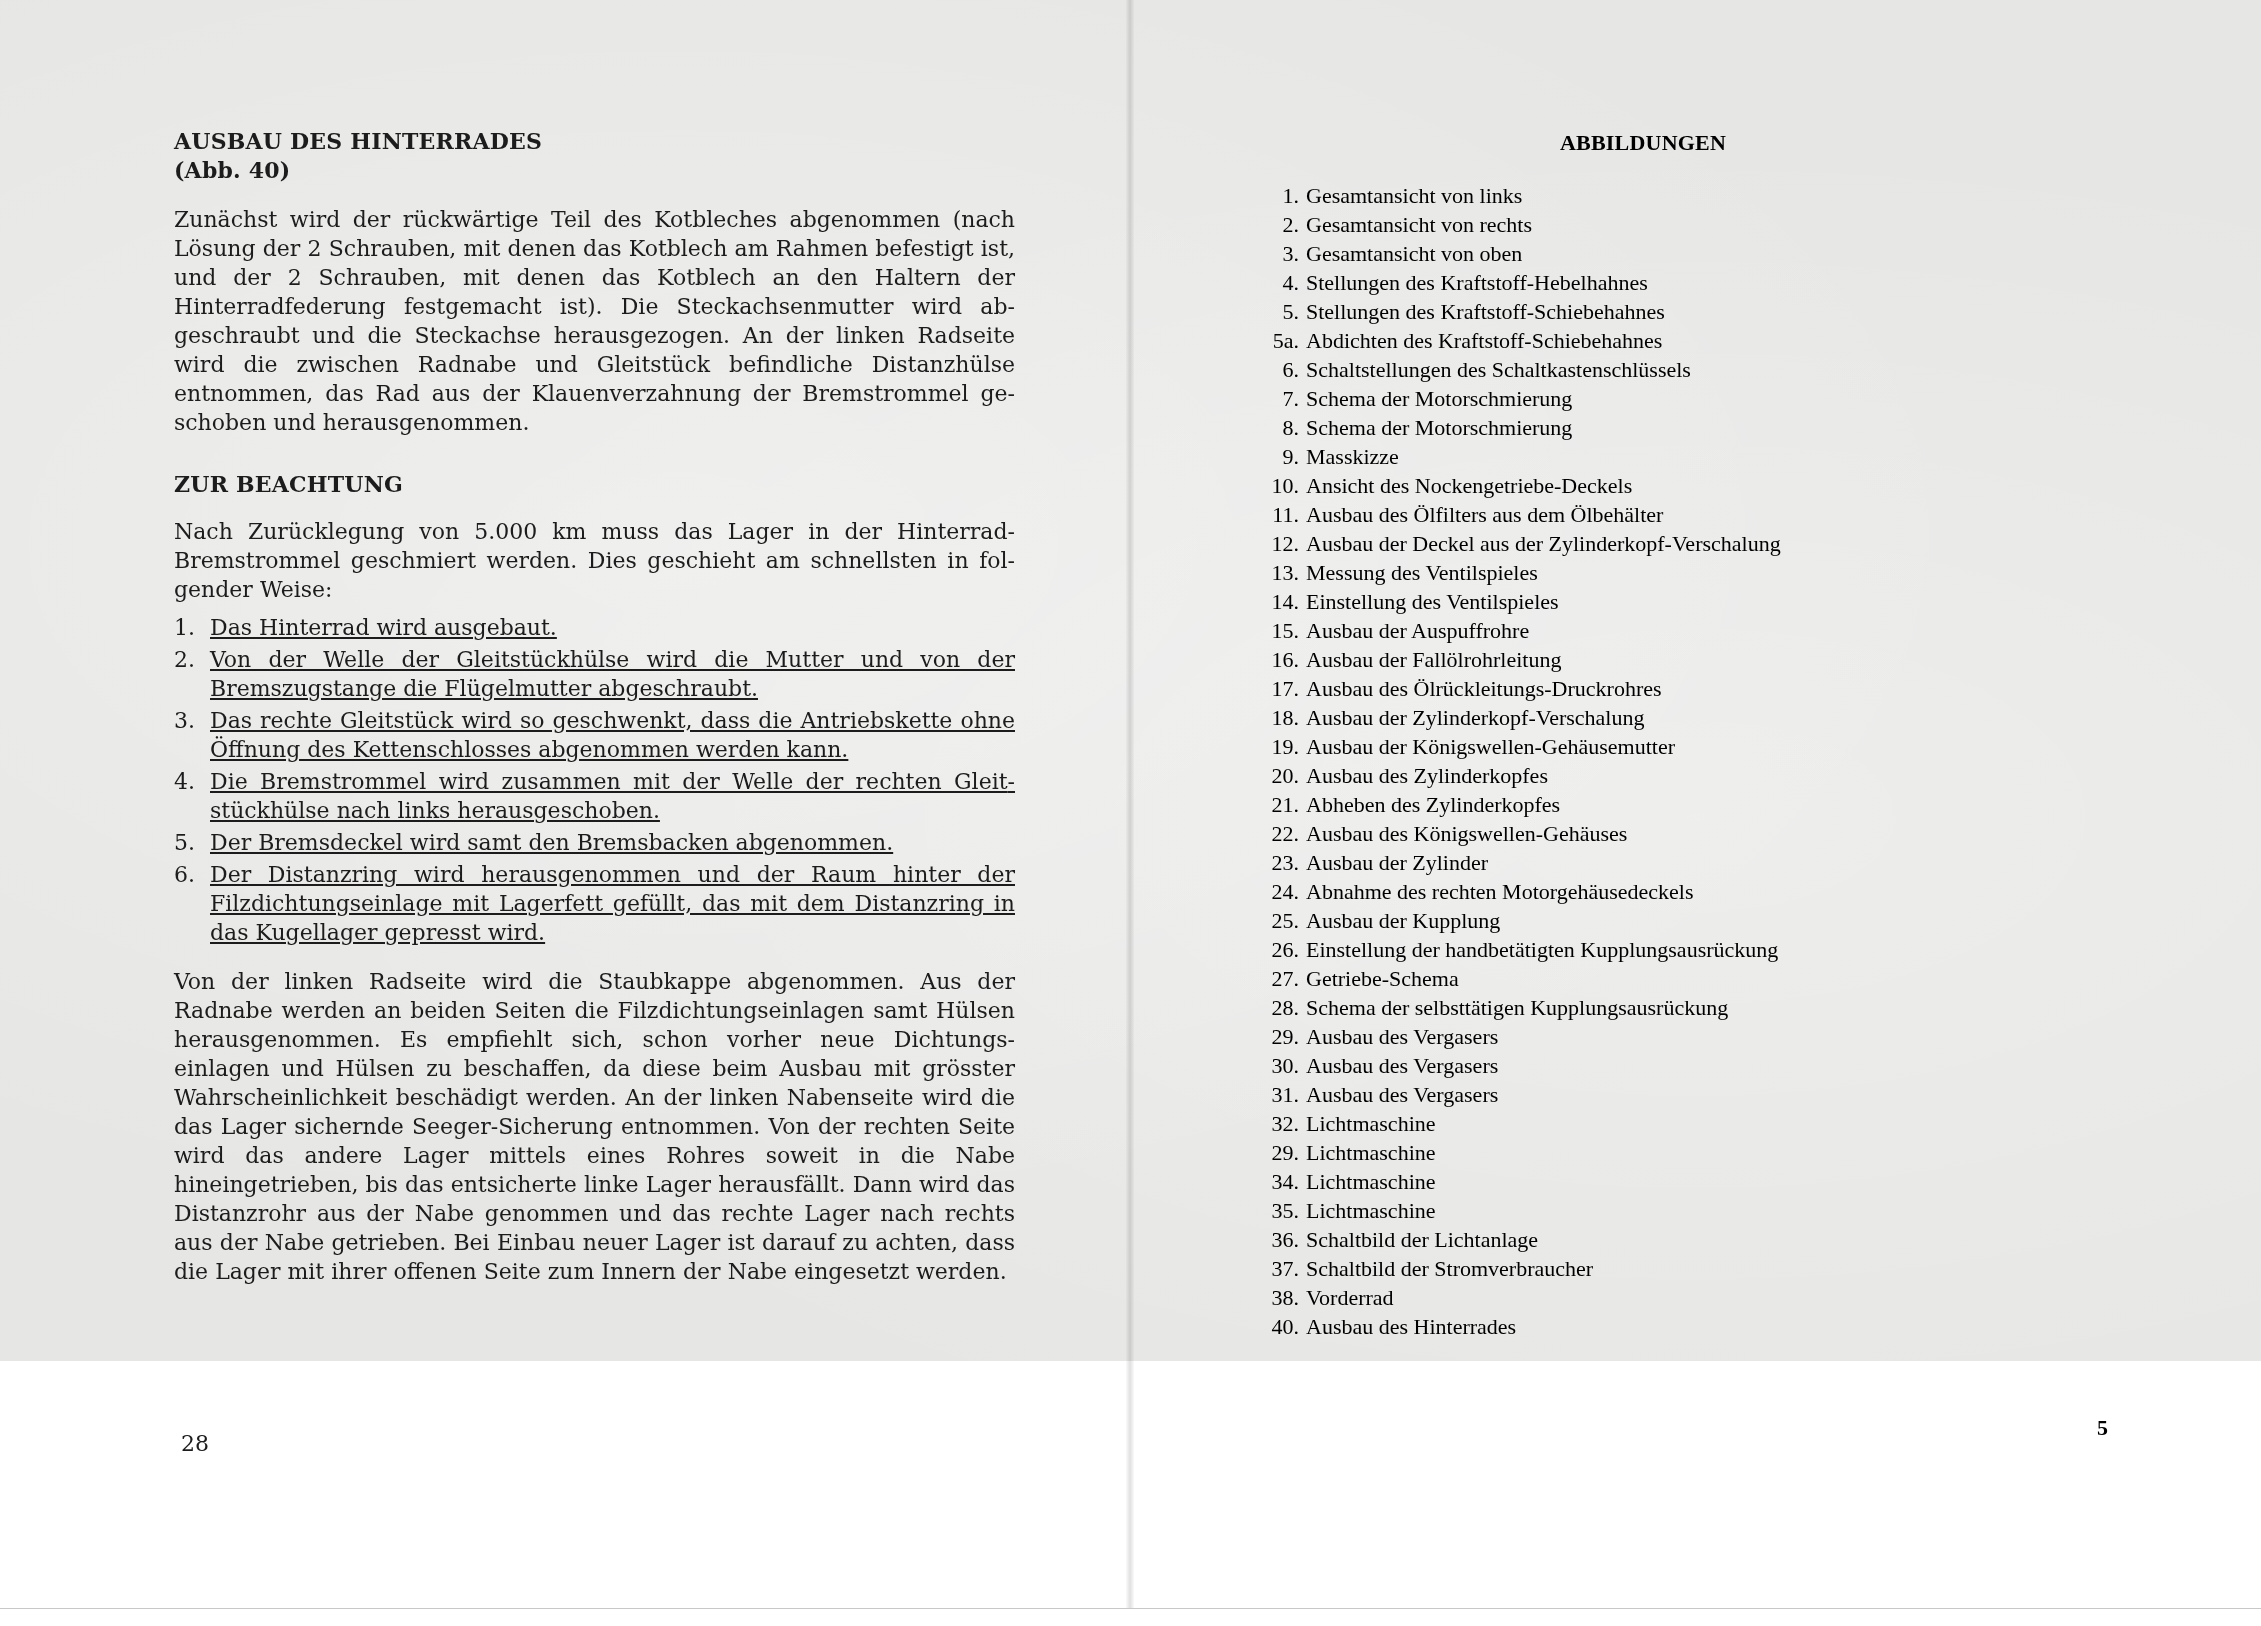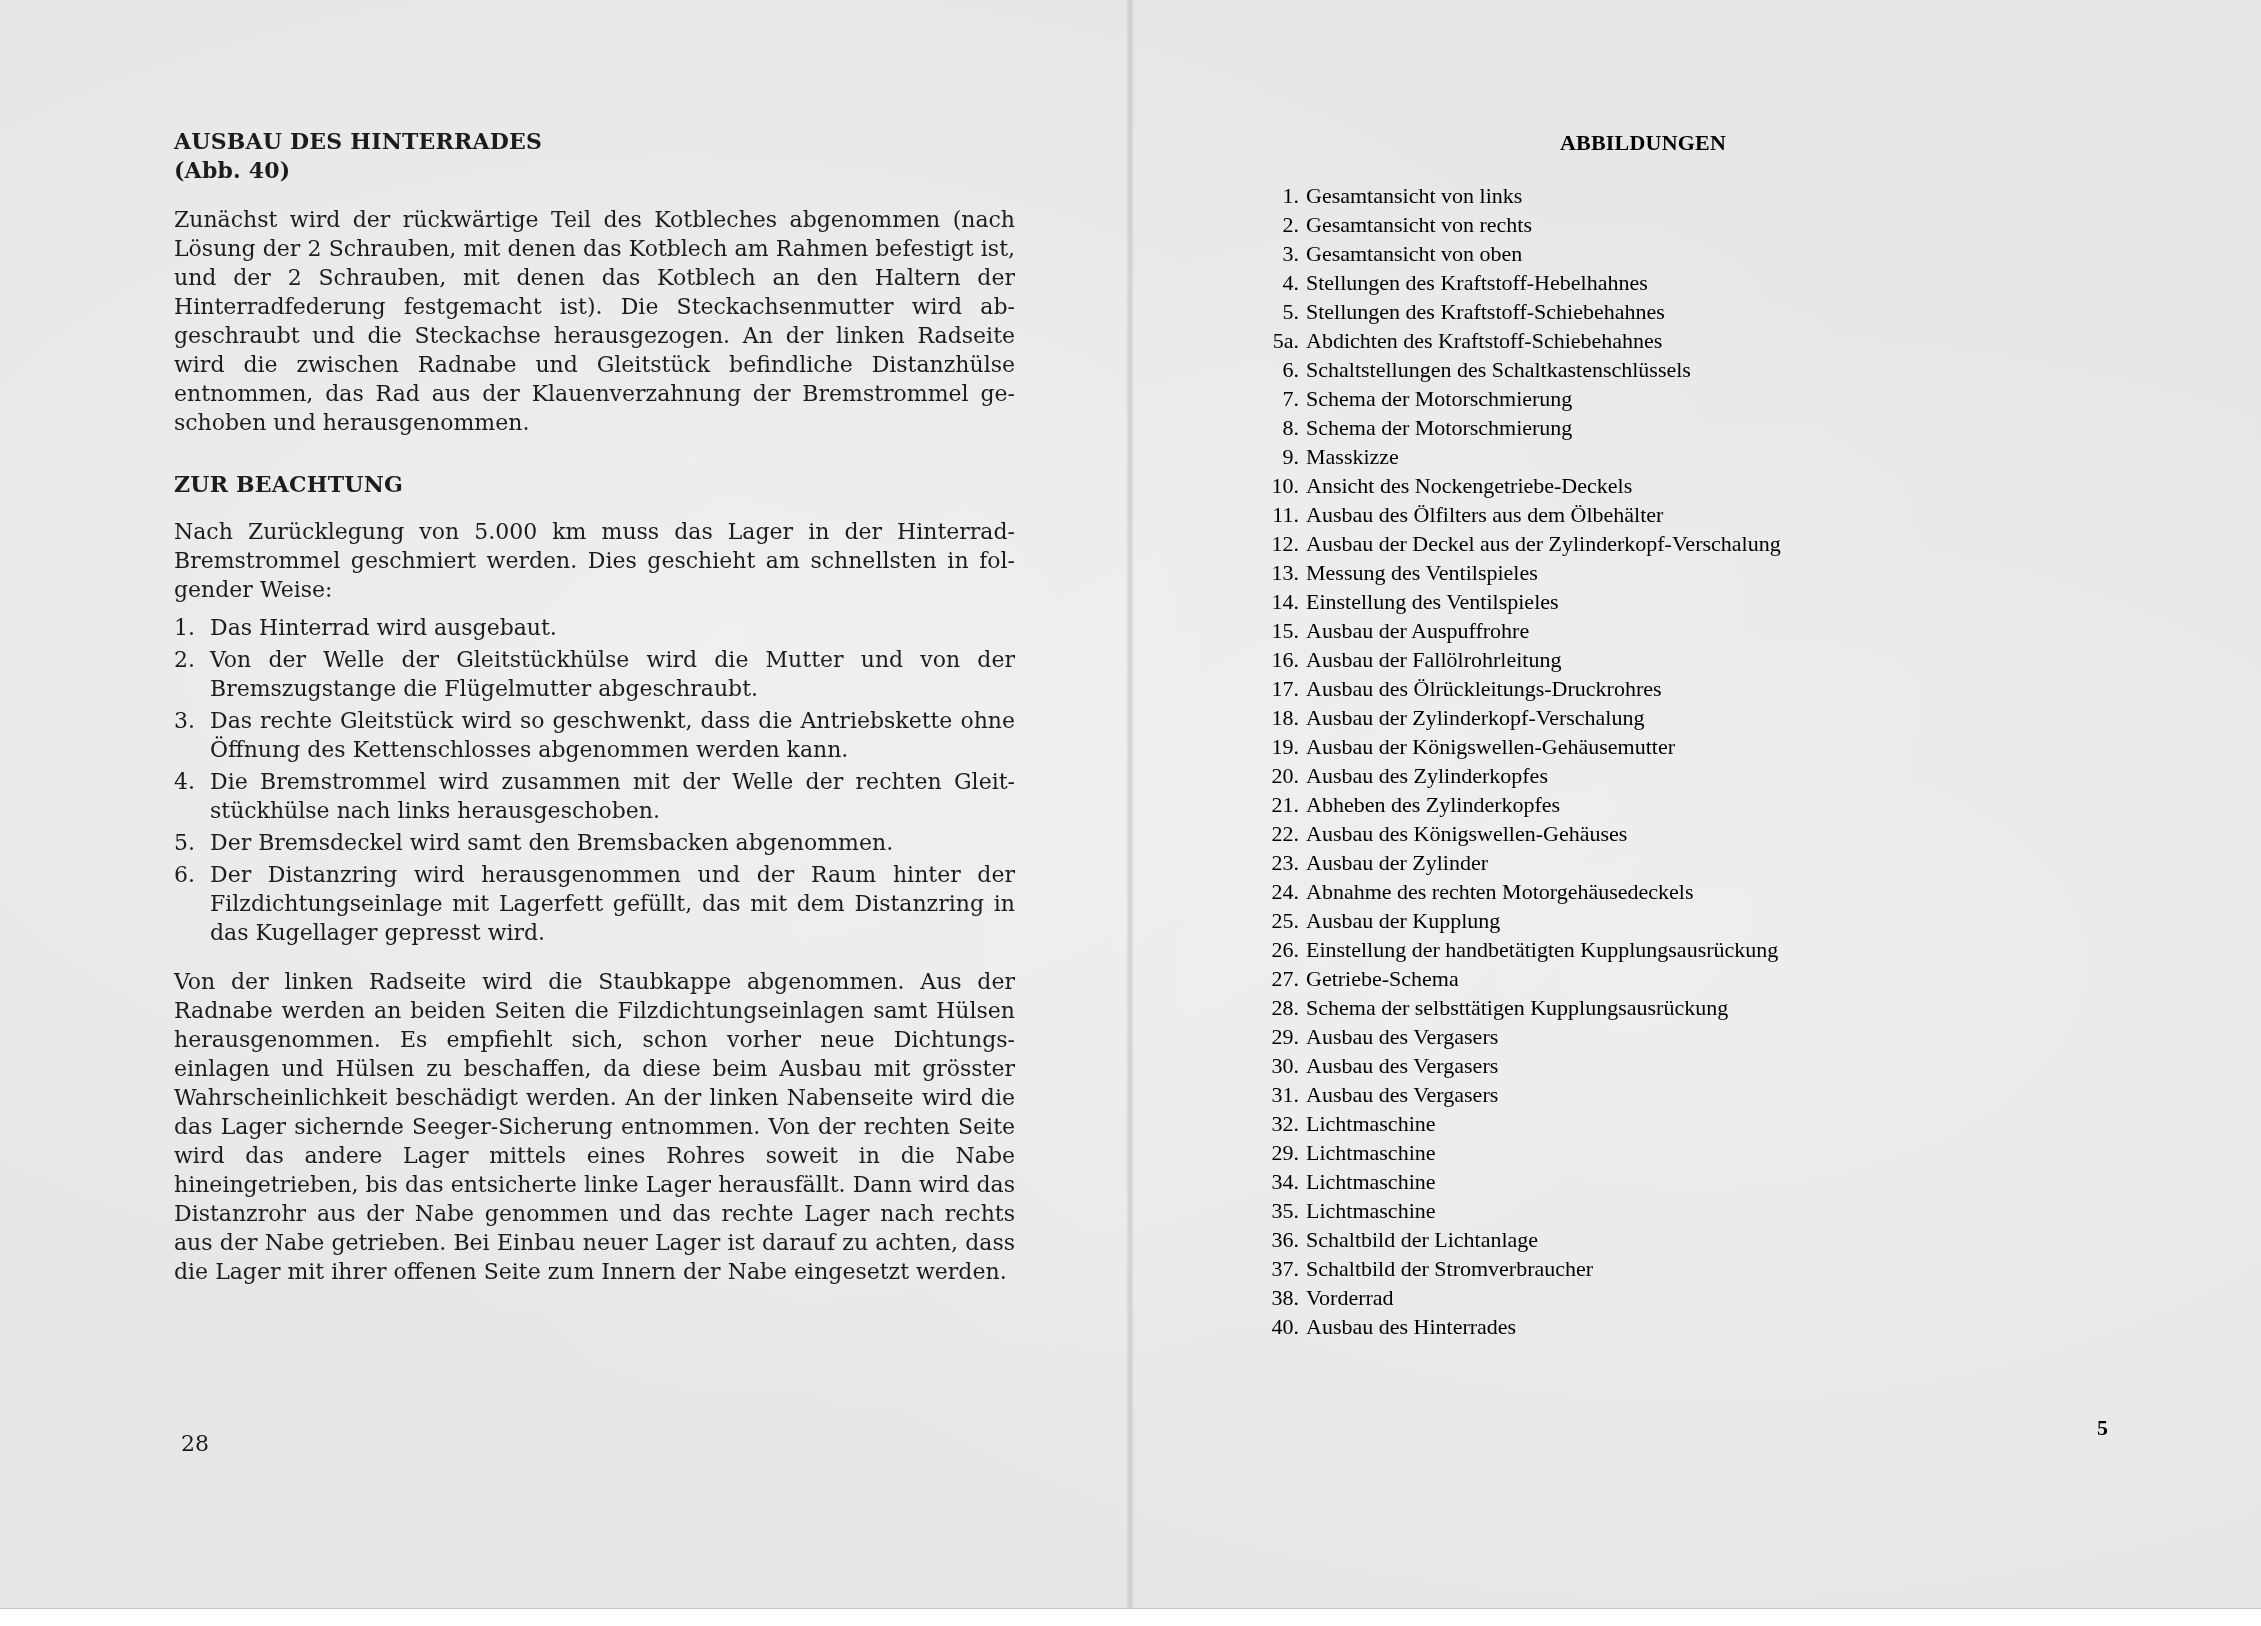--- a/index.html
+++ b/index.html
@@ -8,21 +8,21 @@
       width: 2261px;
       height: 1627px;
       background: #ffffff;
       overflow: hidden;
     }
     .spread {
       position: absolute;
       left: 0;
       top: 0;
       width: 2261px;
-      height: 1609px;
+      height: 1361px;
       background: #e6e6e4;
       background-image:
         radial-gradient(ellipse at 30% 40%, rgba(255,255,255,0.35), rgba(0,0,0,0) 60%),
         radial-gradient(ellipse at 75% 60%, rgba(255,255,255,0.30), rgba(0,0,0,0) 60%);
     }
     .page {
       position: absolute;
       top: 0;
       height: 1609px;
       font-family: "DejaVu Serif", "Liberation Serif", serif;
@@ -83,20 +83,21 @@
       line-height: 29px;
       margin-bottom: 3px;
     }
     .step-num {
       width: 36px;
       flex: 0 0 36px;
     }
     .step-text {
       flex: 1;
       text-align: justify;
+      text-decoration: underline;
     }
     .sec3-title { margin-top: 30px; }
     .sec3-body { margin-top: 20px; }
     .page-number-left {
       position: absolute;
       left: 181px;
       top: 1431px;
       font-size: 22px;
     }
 

